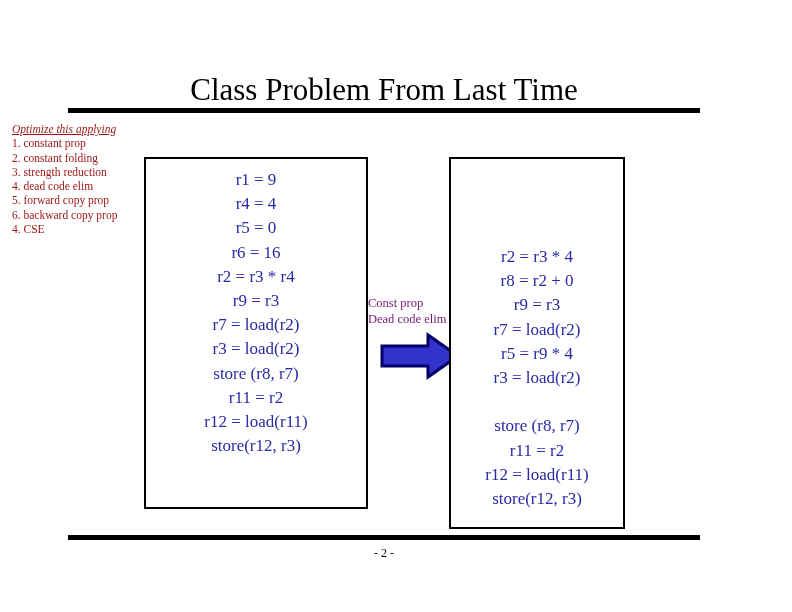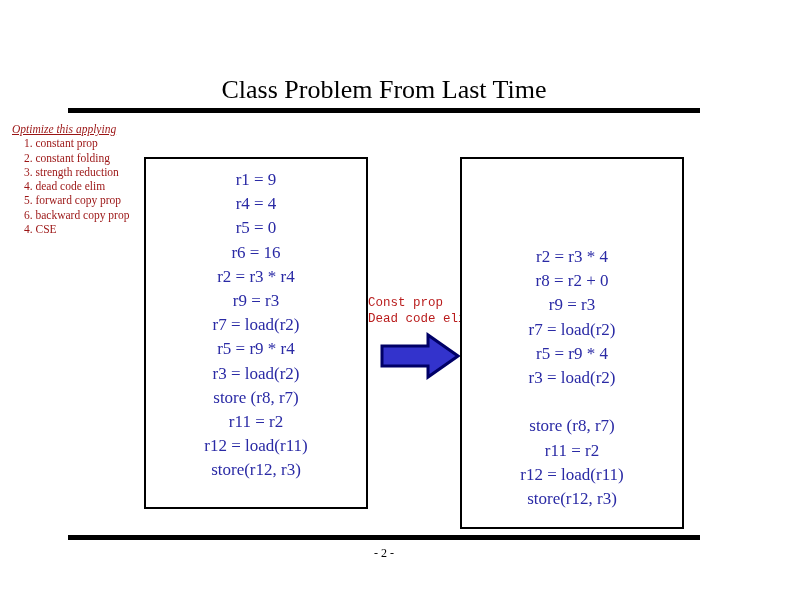--- a/index.html
+++ b/index.html
@@ -20,21 +20,21 @@
     background: #ffffff;
   }
 
   
   #slide-title {
     position: absolute;
     left: 68px;
     top: 73px;
     width: 632px;
     text-align: center;
-    font-size: 26px;
+    font-size: 31px;
     line-height: 34px;
     color: #000000;
     font-family: "Liberation Serif", "DejaVu Serif", serif;
     white-space: nowrap;
   }
 
   
   .rule {
     position: absolute;
     left: 68px;
@@ -55,39 +55,39 @@
     font-size: 11.5px;
     line-height: 14.3px;
     font-family: "Liberation Serif", "DejaVu Serif", serif;
     white-space: nowrap;
   }
   #optimize-list .list-heading {
     text-decoration: underline;
     display: block;
     font-style: italic;
   }
-  #optimize-list .list-item { display: block; margin-left: 12px; }
+  #optimize-list .list-item { display: block; }
 
   
   .code-box {
     position: absolute;
     border: 2px solid #000000;
     background: #ffffff;
     box-sizing: border-box;
   }
   #box-before {
     left: 144px;
     top: 157px;
     width: 224px;
     height: 352px;
   }
   #box-after {
-    left: 460px;
+    left: 449px;
     top: 157px;
-    width: 224px;
+    width: 176px;
     height: 372px;
   }
   .code-lines {
     color: #2a2aa5;
     font-size: 17px;
     line-height: 24.2px;
     text-align: center;
     font-family: "Liberation Serif", "DejaVu Serif", serif;
     white-space: nowrap;
   }
@@ -102,24 +102,24 @@
     display: block;
     height: 24.2px;
   }
 
   
   #transform-label {
     position: absolute;
     left: 368px;
     top: 296px;
     width: 98px;
-    color: #b91c1c;
+    color: #701a75;
     font-size: 12.5px;
     line-height: 15.5px;
-    font-family: Liberation Mono, monospace;
+    font-family: Liberation Serif, serif;
     white-space: nowrap;
   }
   #transform-label span { display: block; }
 
   #transform-arrow {
     position: absolute;
     left: 380px;
     top: 332px;
     width: 80px;
     height: 48px;
@@ -160,21 +160,20 @@
 
   <div class="code-box" id="box-before">
     <div class="code-lines">
       <span class="code-line">r1 = 9</span>
       <span class="code-line">r4 = 4</span>
       <span class="code-line">r5 = 0</span>
       <span class="code-line">r6 = 16</span>
       <span class="code-line">r2 = r3 * r4</span>
       <span class="code-line">r9 = r3</span>
       <span class="code-line">r7 = load(r2)</span>
-      <span class="code-line">r5 = r9 * r4</span>
       <span class="code-line">r3 = load(r2)</span>
       <span class="code-line">store (r8, r7)</span>
       <span class="code-line">r11 = r2</span>
       <span class="code-line">r12 = load(r11)</span>
       <span class="code-line">store(r12, r3)</span>
     </div>
   </div>
 
   <div id="transform-label">
     <span>Const prop</span>

